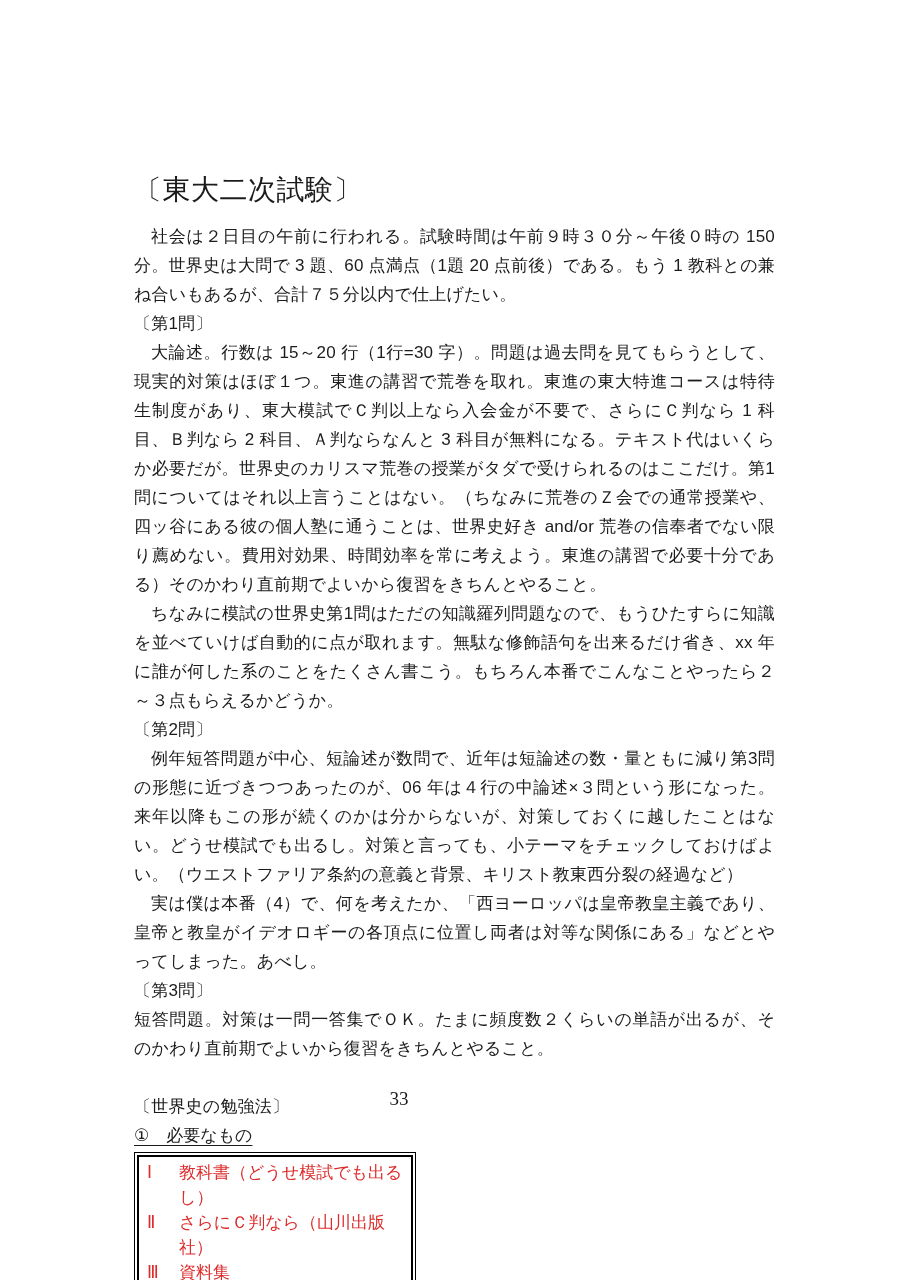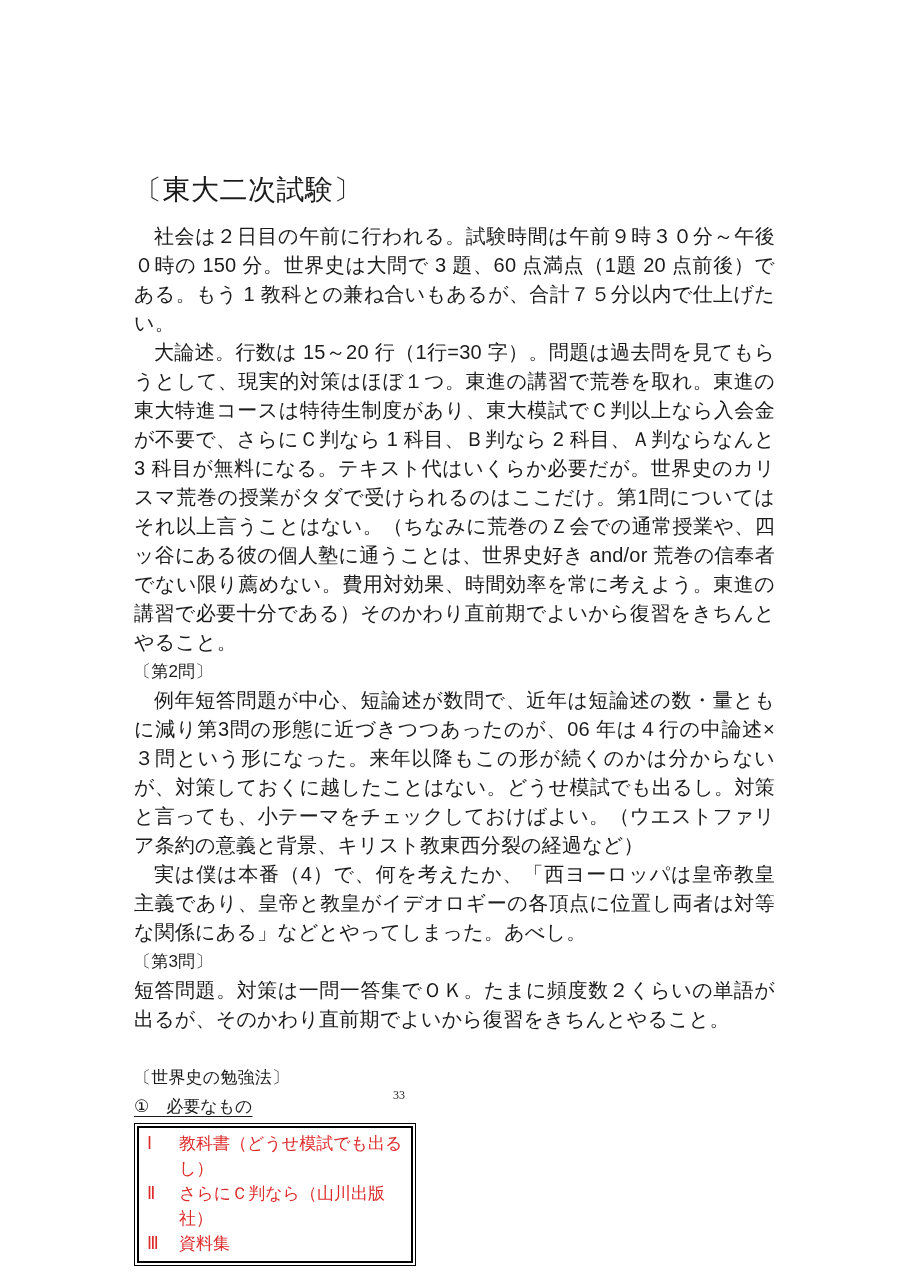--- a/index.html
+++ b/index.html
@@ -28,21 +28,21 @@
     width: 641px;
   }
   .doc-title {
     font-size: 28px;
     font-weight: 400;
     line-height: 40px;
     margin: 0 0 12px 0;
     letter-spacing: 0.5px;
   }
   .para {
-    font-size: 20px;
+    font-size: 17px;
     line-height: 29px;
     margin: 0;
     text-align: justify;
     letter-spacing: 0.2px;
   }
   .indent { text-indent: 1em; }
   .heading {
     font-size: 17px;
     line-height: 29px;
     letter-spacing: 0.2px;
@@ -76,35 +76,37 @@
   .req-row .numeral {
     width: 32px;
     flex: 0 0 32px;
   }
   .page-number {
     position: absolute;
     left: 0; right: 0;
     top: 1088px;
     text-align: center;
     font-family: "Liberation Serif", "DejaVu Serif", serif;
-    font-size: 12px;
+    font-size: 19px;
     color: var(--text-color);
   }
 </style>
 </head>
 <body>
 
 <div class="page">
   <div class="content">
 
     <h1 class="doc-title">〔東大二次試験〕</h1>
 
     <p class="para indent">社会は２日目の午前に行われる。試験時間は午前９時３０分～午後０時の 150 分。世界史は大問で 3 題、60 点満点（1題 20 点前後）である。もう 1 教科との兼ね合いもあるが、合計７５分以内で仕上げたい。</p>
 
+    <div class="heading">〔第1問〕</div>
     <p class="para indent">大論述。行数は 15～20 行（1行=30 字）。問題は過去問を見てもらうとして、現実的対策はほぼ１つ。東進の講習で荒巻を取れ。東進の東大特進コースは特待生制度があり、東大模試でＣ判以上なら入会金が不要で、さらにＣ判なら 1 科目、Ｂ判なら 2 科目、Ａ判ならなんと 3 科目が無料になる。テキスト代はいくらか必要だが。世界史のカリスマ荒巻の授業がタダで受けられるのはここだけ。第1問についてはそれ以上言うことはない。（ちなみに荒巻のＺ会での通常授業や、四ッ谷にある彼の個人塾に通うことは、世界史好き and/or 荒巻の信奉者でない限り薦めない。費用対効果、時間効率を常に考えよう。東進の講習で必要十分である）そのかわり直前期でよいから復習をきちんとやること。</p>
+    <p class="para indent">ちなみに模試の世界史第1問はただの知識羅列問題なので、もうひたすらに知識を並べていけば自動的に点が取れます。無駄な修飾語句を出来るだけ省き、xx 年に誰が何した系のことをたくさん書こう。もちろん本番でこんなことやったら２～３点もらえるかどうか。</p>
 
     <div class="heading">〔第2問〕</div>
     <p class="para indent">例年短答問題が中心、短論述が数問で、近年は短論述の数・量ともに減り第3問の形態に近づきつつあったのが、06 年は４行の中論述×３問という形になった。来年以降もこの形が続くのかは分からないが、対策しておくに越したことはない。どうせ模試でも出るし。対策と言っても、小テーマをチェックしておけばよい。（ウエストファリア条約の意義と背景、キリスト教東西分裂の経過など）</p>
     <p class="para indent">実は僕は本番（4）で、何を考えたか、「西ヨーロッパは皇帝教皇主義であり、皇帝と教皇がイデオロギーの各頂点に位置し両者は対等な関係にある」などとやってしまった。あべし。</p>
 
     <div class="heading">〔第3問〕</div>
     <p class="para">短答問題。対策は一問一答集でＯＫ。たまに頻度数２くらいの単語が出るが、そのかわり直前期でよいから復習をきちんとやること。</p>
 
     <div class="blank-line"></div>
 

